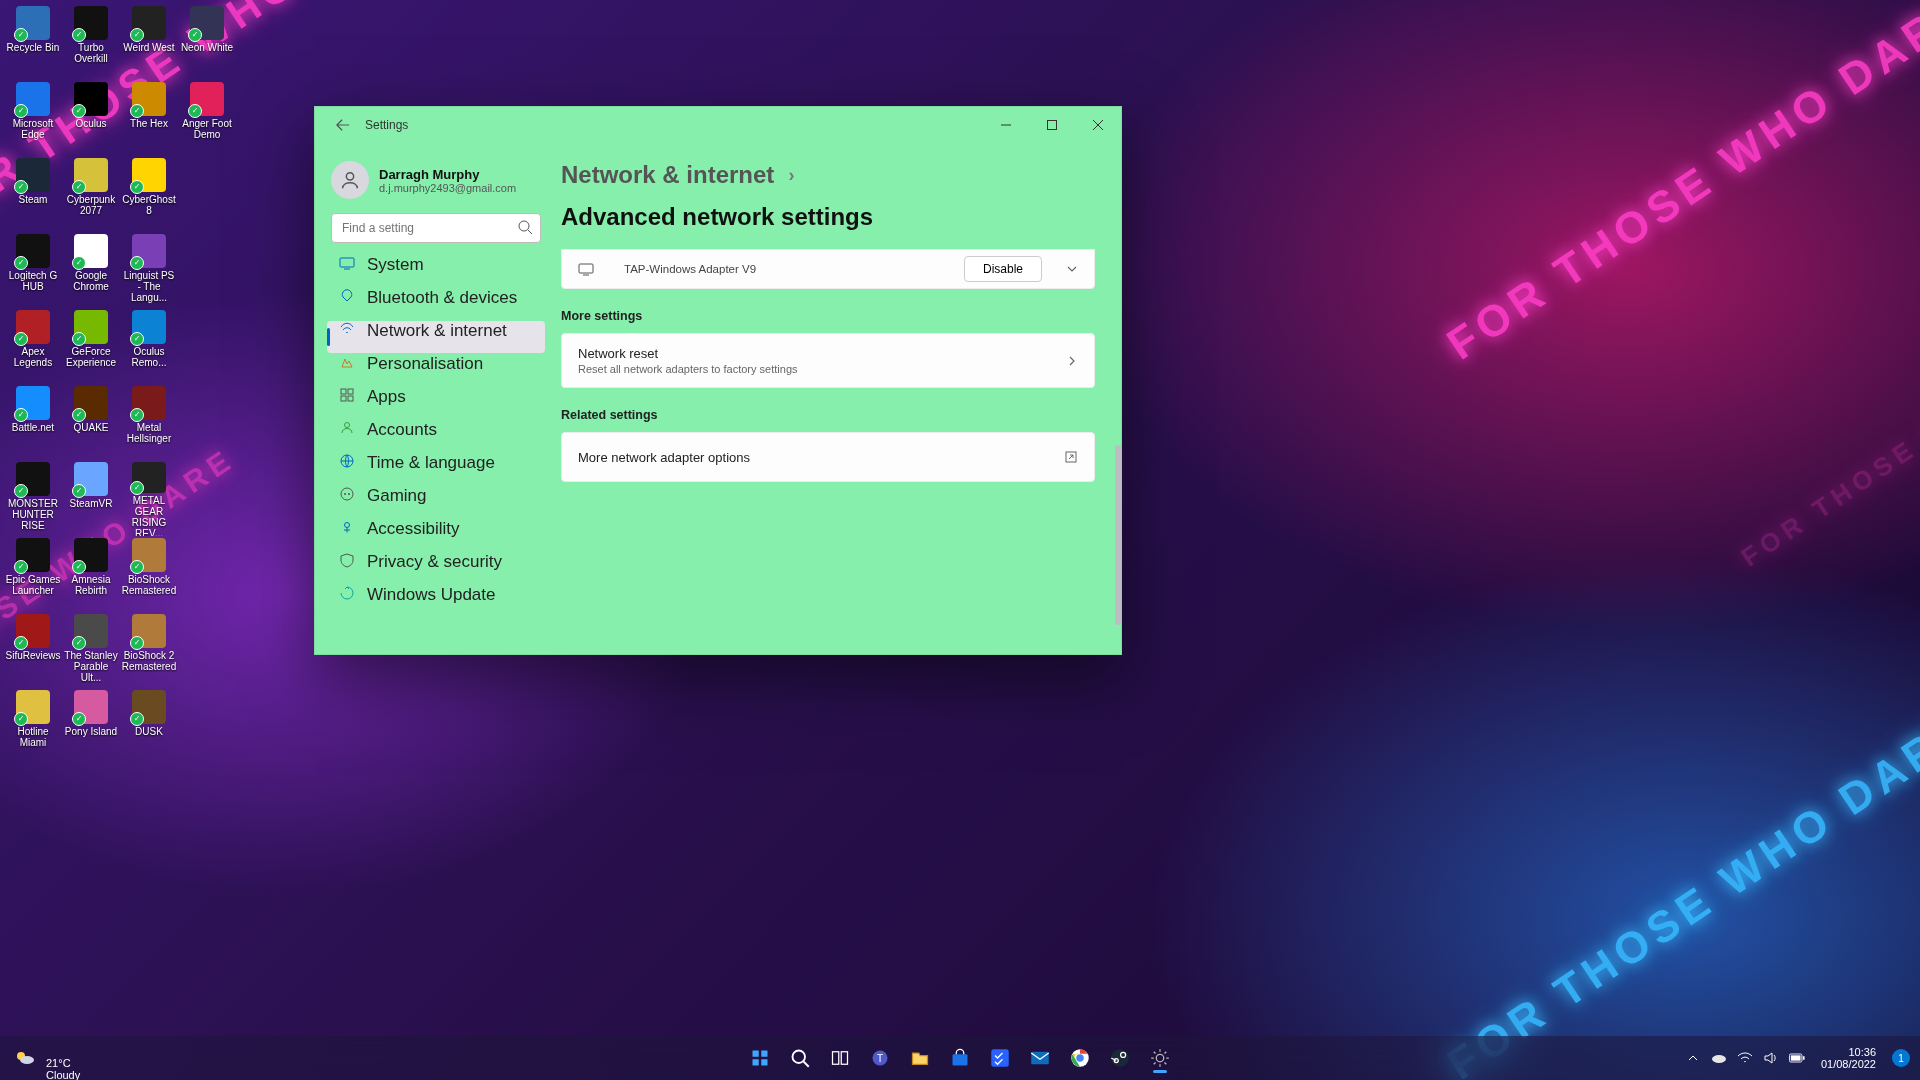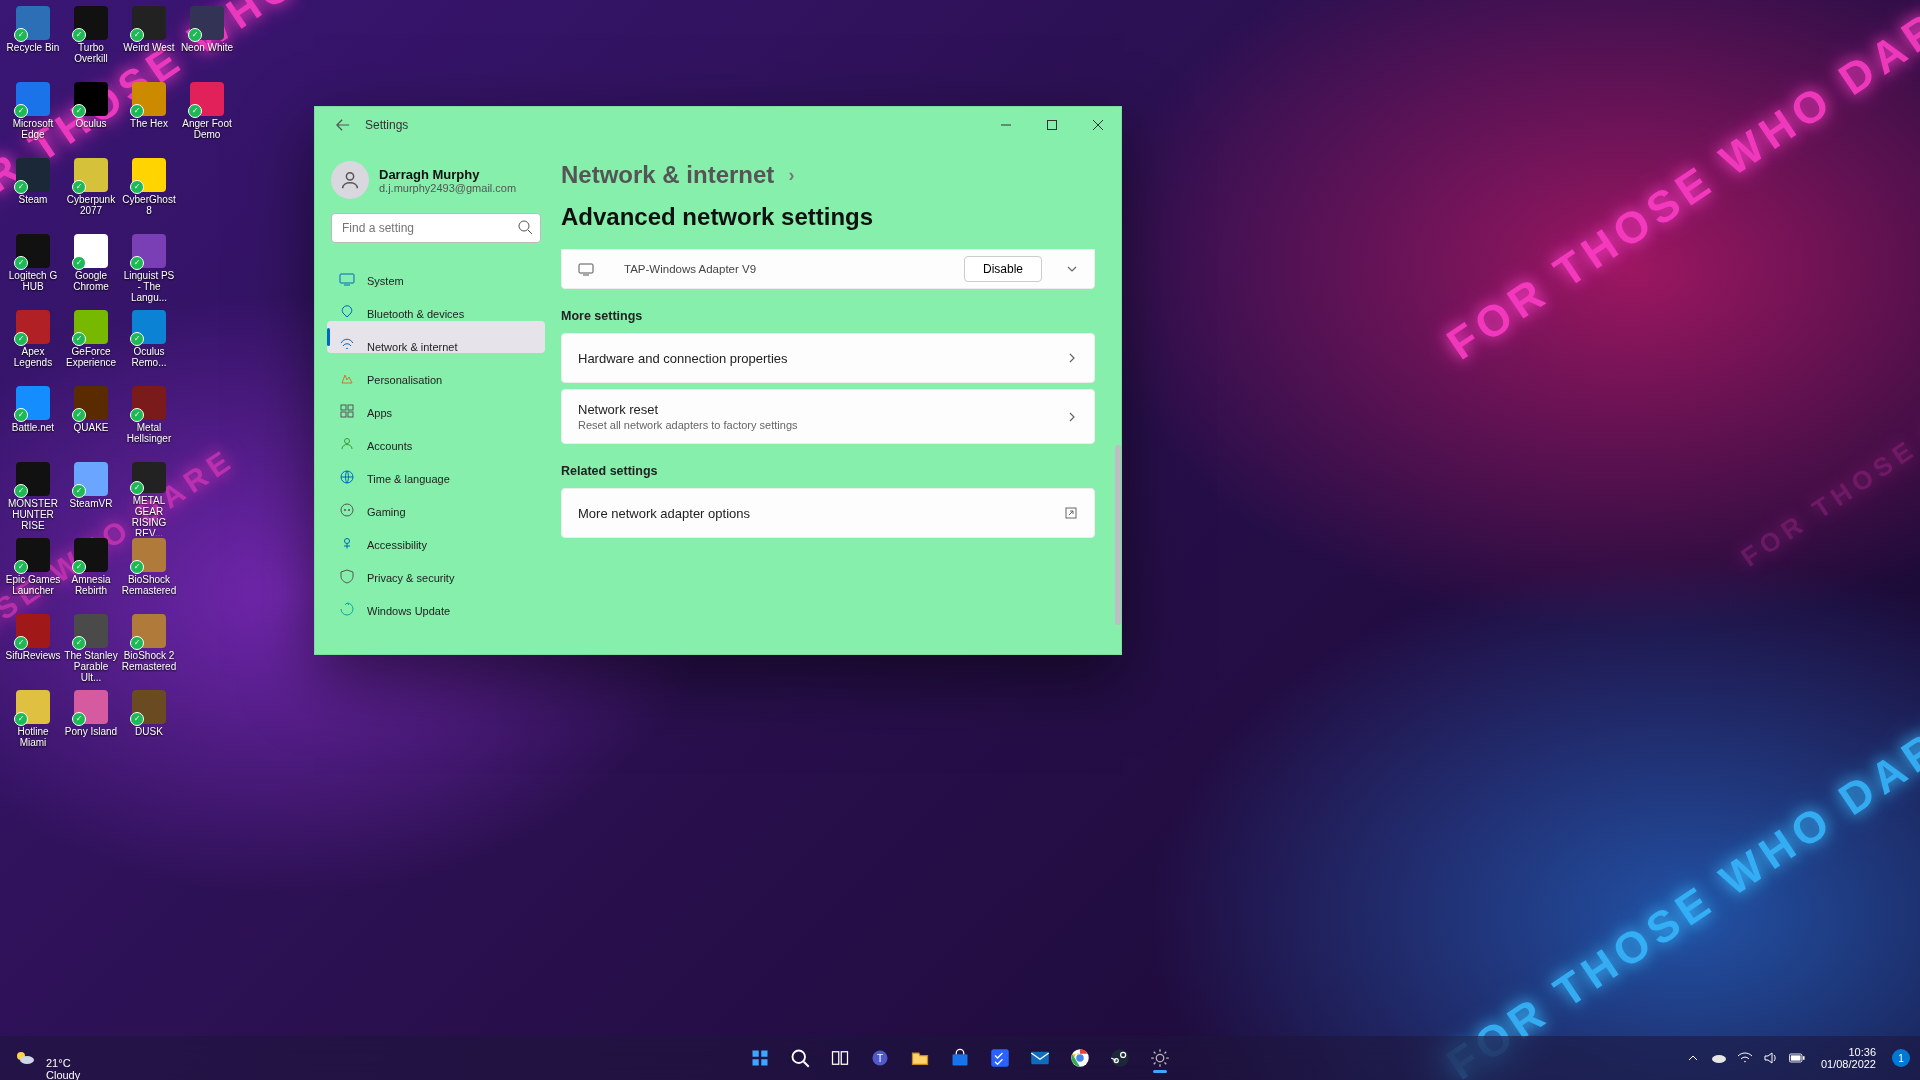--- a/index.html
+++ b/index.html
@@ -39,21 +39,21 @@
 .win-body { flex:1; display:flex; overflow:hidden; }
 .sidebar { width:236px; padding:12px 6px 12px 12px; display:flex; flex-direction:column; overflow:hidden; }
 .user-row { display:flex; align-items:center; gap:10px; margin:6px 4px 14px; }
 .avatar { width:38px; height:38px; border-radius:50%; background:#d8d8de; display:flex; align-items:center; justify-content:center; color:#555; }
 .user-name { font-size:13px; font-weight:600; color:#111; }
 .user-email { font-size:11px; color:#555; }
 .search-wrap { position:relative; margin:0 4px 12px; }
 .search-input { width:100%; height:30px; border:1px solid #bbb; border-radius:4px; background:#fff; padding:0 30px 0 10px; font-size:12px; color:#333; outline:none; }
 .search-ic { position:absolute; right:6px; top:6px; width:18px; height:18px; color:#555; }
 .nav { display:flex; flex-direction:column; gap:1px; }
-.nav-item { height:32px; display:flex; align-items:flex-end; gap:12px; padding:0 12px; border-radius:4px; cursor:pointer; font-size:11px; color:#222; position:relative; }
+.nav-item { height:32px; display:flex; align-items:flex-start; gap:12px; padding:0 12px; border-radius:4px; cursor:pointer; font-size:17px; color:#222; position:relative; }
 .nav-item.active { background:#e6e4ea; }
 .nav-item.active::before { content:""; position:absolute; left:0; top:7px; bottom:7px; width:3px; border-radius:2px; background:#0067c0; }
 .nav-ic { width:16px; height:16px; display:flex; align-items:center; justify-content:center; }
 
 .content { flex:1; padding:18px 26px 12px 10px; overflow-y:auto; position:relative; }
 .breadcrumb { display:flex; align-items:center; gap:14px; font-size:24px; font-weight:600; color:#111; margin-bottom:18px; flex-wrap:wrap; }
 .bc-link { color:#555; cursor:pointer; }
 .bc-sep { color:#777; font-size:18px; }
 
 .card { background:#fdfdfe; border:1px solid #ececef; border-radius:4px; padding:12px 16px; margin-bottom:6px; display:flex; align-items:center; gap:14px; cursor:pointer; min-height:50px; }
@@ -402,30 +402,20 @@
             <svg width="12" height="12" viewBox="0 0 12 12">
               <path d="M2 4l4 4 4-4" fill="none" stroke="currentColor" stroke-width="1.2"></path>
             </svg>
           </span>
       </div>
 
       <div class="sect-title">More settings</div>
       <div id="moreItems">
           <div class="card">
             <div>
-              <div class="card-label">Hardware and connection properties</div>
-            </div>
-            <span class="card-caret">
-              <svg width="12" height="12" viewBox="0 0 12 12">
-                <path d="M4 2l4 4-4 4" fill="none" stroke="currentColor" stroke-width="1.2"></path>
-              </svg>
-            </span>
-          </div>
-          <div class="card">
-            <div>
               <div class="card-label">Network reset</div>
               <div class="card-sub">Reset all network adapters to factory settings</div>
             </div>
             <span class="card-caret">
               <svg width="12" height="12" viewBox="0 0 12 12">
                 <path d="M4 2l4 4-4 4" fill="none" stroke="currentColor" stroke-width="1.2"></path>
               </svg>
             </span>
           </div>
         </div>

